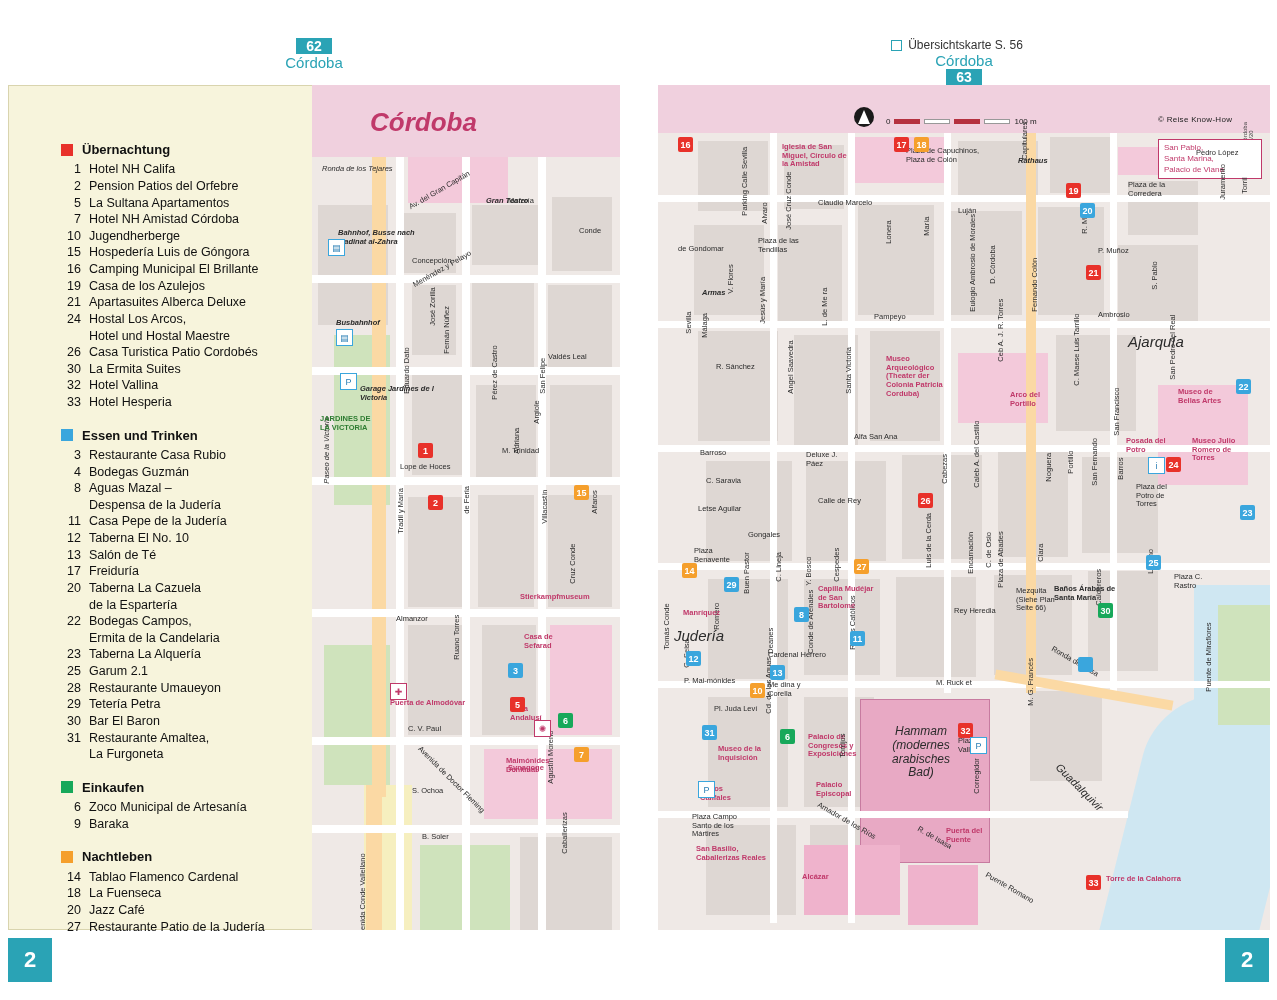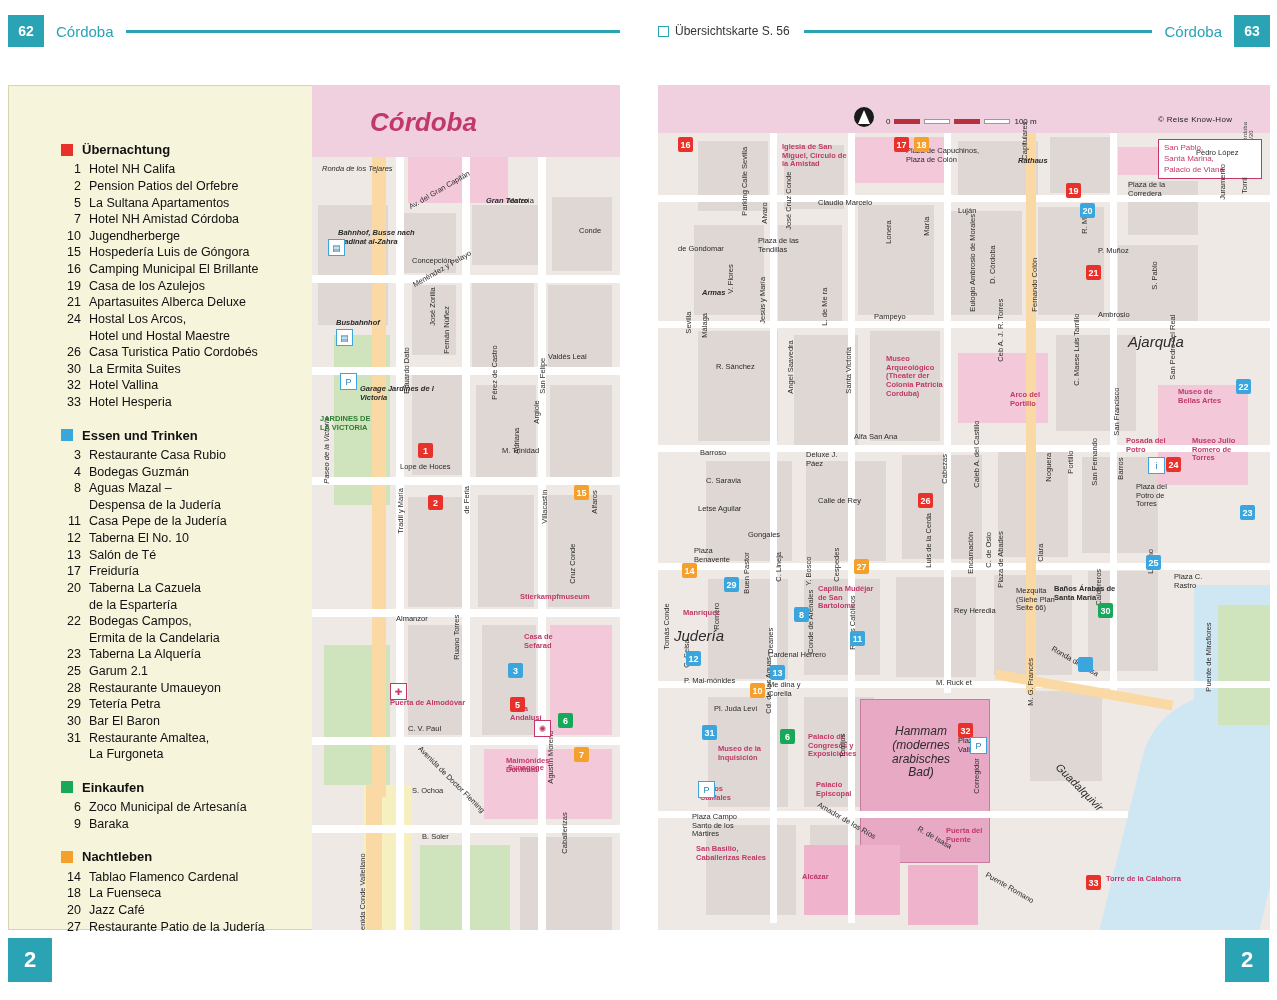--- a/index.html
+++ b/index.html
@@ -15,24 +15,25 @@
     overflow: hidden;
   }
   .page {
     position: absolute;
     inset: 0;
   }
 
   
   .hdr {
     position: absolute;
-    top: 15px;
+    top: 38px;
     height: 32px;
     display: flex;
     align-items: center;
+    flex-direction: column;
   }
   .hdr-left { left: 8px; width: 612px; }
   .hdr-right { left: 658px; width: 612px; justify-content: space-between; }
   .folio {
     width: 36px;
     height: 32px;
     background: #2aa3b5;
     color: #ffffff;
     font-size: 14px;
     font-weight: bold;

